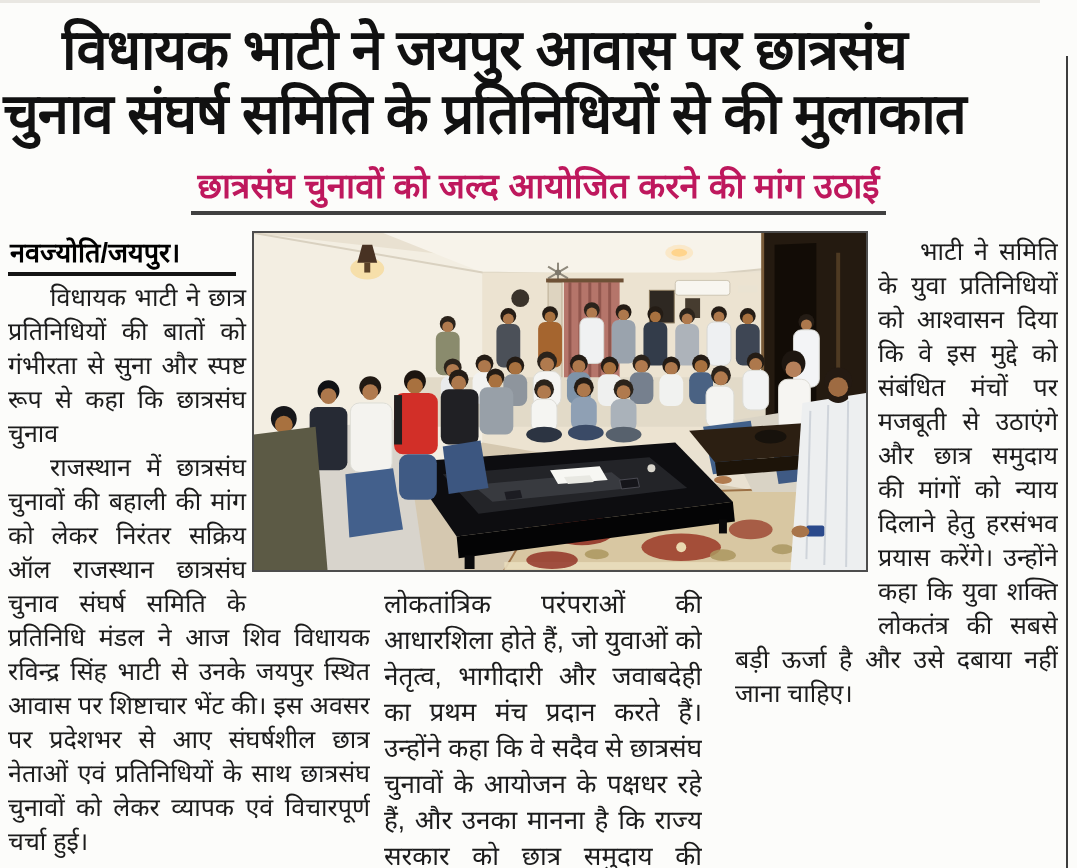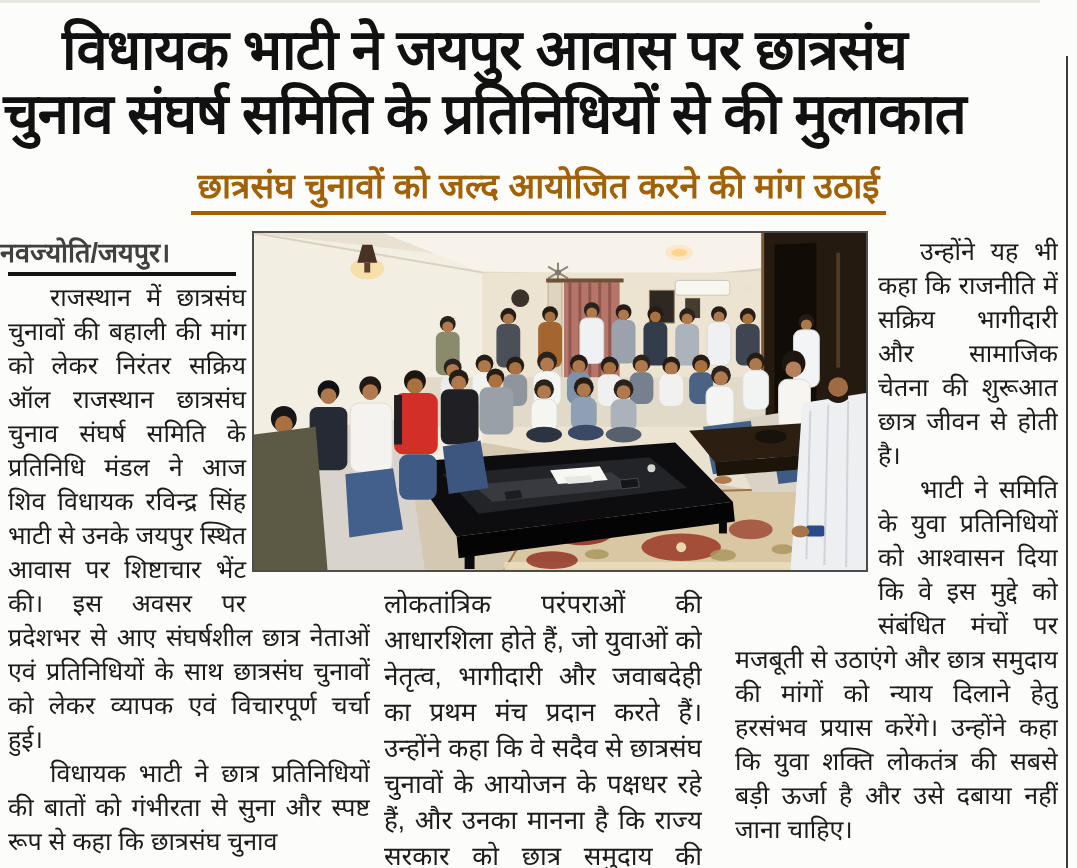--- a/index.html
+++ b/index.html
@@ -13,23 +13,23 @@
   .headline {
     position:absolute; left:0; width:969px; text-align:center;
     font-weight:bold; color:#111; white-space:nowrap; letter-spacing:-1px;
     font-size:56px; line-height:72px;
   }
   .headline.l1 { top:14px; }
   .headline.l2 { top:78px; }
   .subhead-wrap { position:absolute; top:166px; left:0; width:1077px; text-align:center; }
   .subheadline {
     display:inline-block; font-size:35px; line-height:40px; font-weight:bold;
-    color:#a16207; border-bottom:4px solid #a16207; padding:0 6px 5px 6px; white-space:nowrap;
+    color:#be185d; border-bottom:4px solid #404040; padding:0 6px 5px 6px; white-space:nowrap;
   }
-  .byline { position:absolute; left:0; top:233px; font-size:27px; font-weight:bold; color:#404040; }
+  .byline { position:absolute; left:10px; top:233px; font-size:27px; font-weight:bold; color:#000000; }
   .byline-rule { position:absolute; left:8px; top:272px; width:228px; height:4px; background:#141414; }
 
   .photo-frame {
     position:absolute; left:252px; top:231px; width:616px; height:341px;
     border:2px solid #4d4d4d; background:#e9e1d1;
   }
   .photo-frame svg { display:block; width:100%; height:100%; }
 
   .col { position:absolute; text-align:justify; overflow:hidden; }
   .col p { text-align:justify; }
@@ -346,28 +346,27 @@
         <circle cx="588" cy="156" r="10" fill="#9e6b42"></circle>
         <path d="M578,160 q10,12 20,0 l0,8 q-10,8 -20,0 z" fill="#241a12"></path>
         <rect x="556" y="296" width="18" height="11" rx="2" fill="#2b4a8c"></rect>
         <ellipse cx="550" cy="302" rx="9" ry="6" fill="#a8744a"></ellipse>
       </g>
     </svg>
   </figure>
 
   <div class="col left-col">
     <div class="wrap-spacer"></div>
+    <p class="indent">विधायक भाटी ने छात्र प्रतिनिधियों की बातों को गंभीरता से सुना और स्पष्ट रूप से कहा कि छात्रसंघ चुनाव</p>
     <p class="indent">राजस्थान में छात्रसंघ चुनावों की बहाली की मांग को लेकर निरंतर सक्रिय ऑल राजस्थान छात्रसंघ चुनाव संघर्ष समिति के प्रतिनिधि मंडल ने आज शिव विधायक रविन्द्र सिंह भाटी से उनके जयपुर स्थित आवास पर शिष्टाचार भेंट की। इस अवसर पर प्रदेशभर से आए संघर्षशील छात्र नेताओं एवं प्रतिनिधियों के साथ छात्रसंघ चुनावों को लेकर व्यापक एवं विचारपूर्ण चर्चा हुई।</p>
-    <p class="indent">विधायक भाटी ने छात्र प्रतिनिधियों की बातों को गंभीरता से सुना और स्पष्ट रूप से कहा कि छात्रसंघ चुनाव</p>
   </div>
 
   <div class="col mid-col">
     <p>लोकतांत्रिक परंपराओं की आधारशिला होते हैं, जो युवाओं को नेतृत्व, भागीदारी और जवाबदेही का प्रथम मंच प्रदान करते हैं। उन्होंने कहा कि वे सदैव से छात्रसंघ चुनावों के आयोजन के पक्षधर रहे हैं, और उनका मानना है कि राज्य सरकार को छात्र समुदाय की भावनाओं और लोकतांत्रिक</p>
   </div>
 
   <div class="col right-col">
     <div class="wrap-spacer"></div>
-    <p class="indent">उन्होंने यह भी कहा कि राजनीति में सक्रिय भागीदारी और सामाजिक चेतना की शुरूआत छात्र जीवन से होती है।</p>
     <p class="indent">भाटी ने समिति के युवा प्रतिनिधियों को आश्वासन दिया कि वे इस मुद्दे को संबंधित मंचों पर मजबूती से उठाएंगे और छात्र समुदाय की मांगों को न्याय दिलाने हेतु हरसंभव प्रयास करेंगे। उन्होंने कहा कि युवा शक्ति लोकतंत्र की सबसे बड़ी ऊर्जा है और उसे दबाया नहीं जाना चाहिए।</p>
   </div>
 
   <div class="vrule"></div>
 </div>
 
 </body></html>

